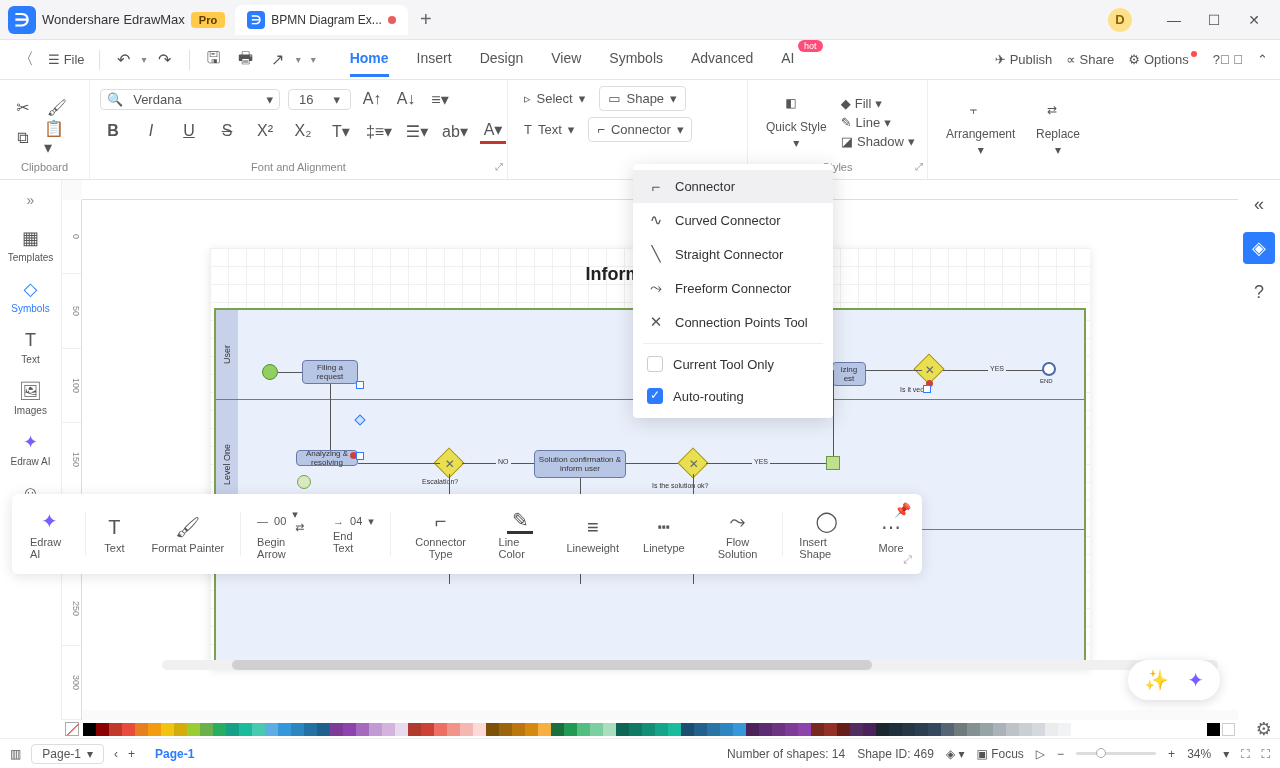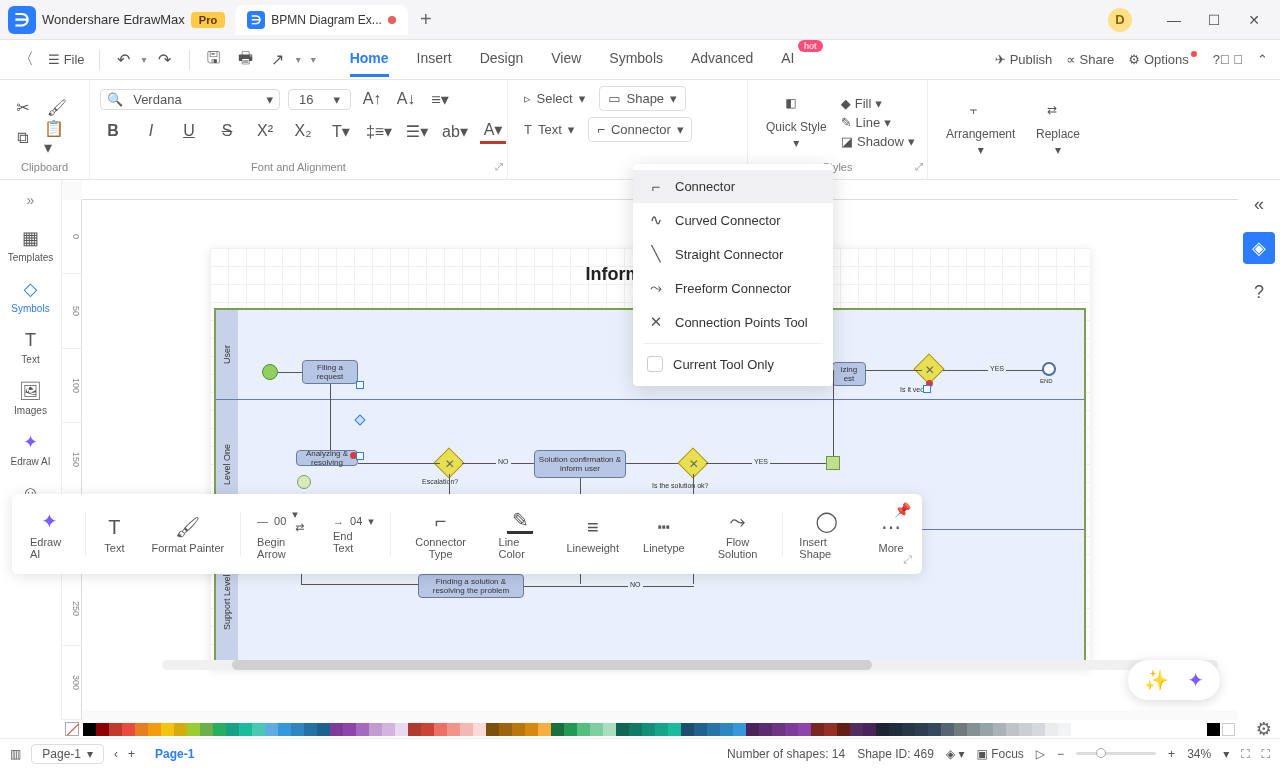--- a/index.html
+++ b/index.html
@@ -384,30 +384,20 @@
             <div class="flow-label" style="left:412px;top:82px">Is the solution ok?</div>
             <div class="flow-line h" style="left:468px;top:63px;width:122px"></div>
             <div class="flow-label" style="left:514px;top:58px">YES</div>
             <div class="sub-ev" style="left:588px;top:56px"></div>
             <div class="flow-line v" style="left:595px;top:-30px;height:86px"></div>
             <div class="flow-line v" style="left:211px;top:74px;height:110px"></div>
             <div class="flow-line v" style="left:342px;top:78px;height:106px"></div>
             <div class="flow-line v" style="left:455px;top:74px;height:110px"></div>
           </div>
         </div>
-        <div class="lane" style="height:130px;border-bottom:none">
-          <div class="lane-header">Support Level Tw</div>
-          <div class="lane-body">
-            <div class="flow-line h" style="left:63px;top:54px;width:150px"></div>
-            <div class="flow-line v" style="left:63px;top:6px;height:48px"></div>
-            <div class="task-box" style="left:180px;top:44px;width:106px;height:24px">Finding a solution &amp; resolving the problem</div>
-            <div class="flow-line h" style="left:286px;top:56px;width:170px"></div>
-            <div class="flow-label" style="left:390px;top:51px">NO</div>
-          </div>
-        </div>
       </div>
     </div>
   </div>
   <div class="scroll-track">
       <div class="scroll-thumb"></div>
     </div>
 </div>
 
 <div class="dropdown">
   <div class="dropdown-item hl">
@@ -427,20 +417,24 @@
       <span>Freeform Connector</span>
     </div>
   <div class="dropdown-item">
       <span class="dico">✕</span>
       <span>Connection Points Tool</span>
     </div>
   <div class="dropdown-sep"></div>
   <div class="dropdown-item">
       <span class="chk"></span>
       <span>Current Tool Only</span>
+    </div>
+  <div class="dropdown-item">
+      <span class="chk on"></span>
+      <span>Auto-routing</span>
     </div>
 </div>
 
 <div class="float-toolbar">
   <span class="pin-ico">📌</span>
   <span class="expand-ico">⤢</span>
   <div class="ft-item ai">
       <span class="fico">✦</span>
       <span>Edraw AI</span>
     </div>

